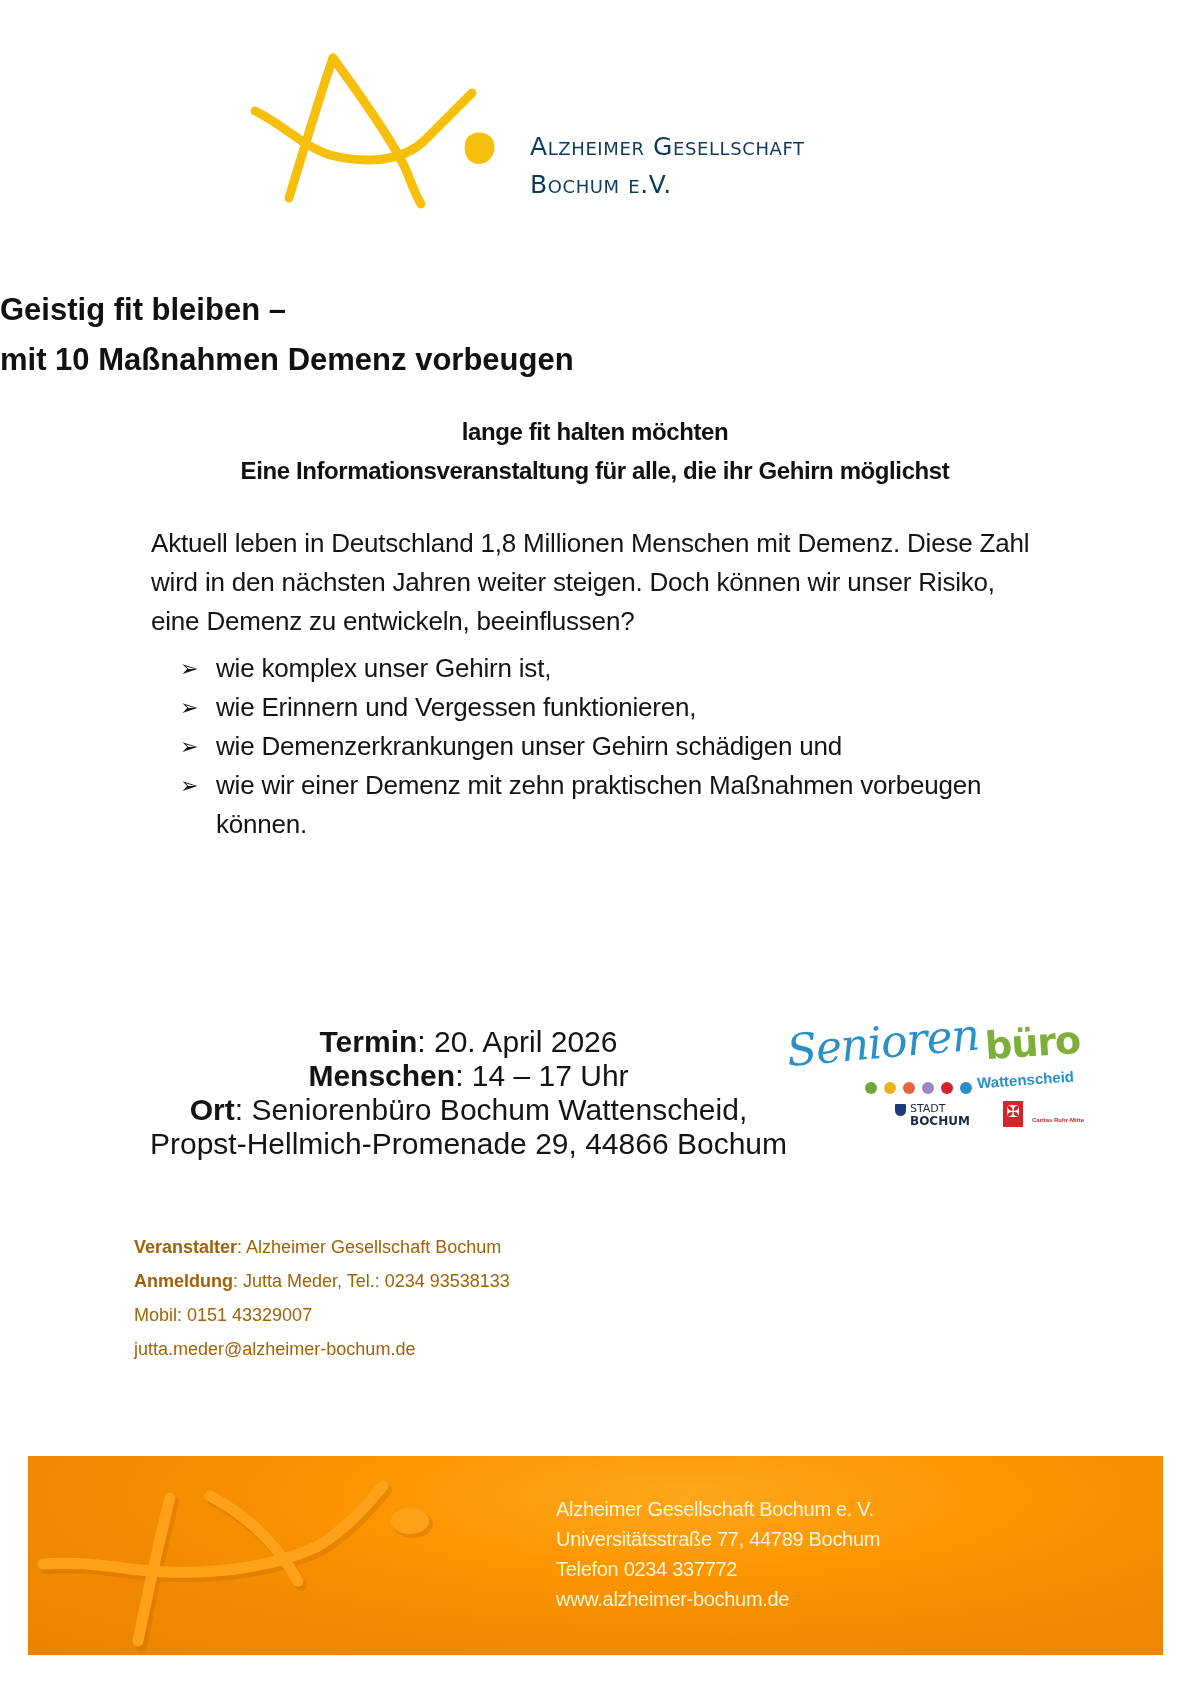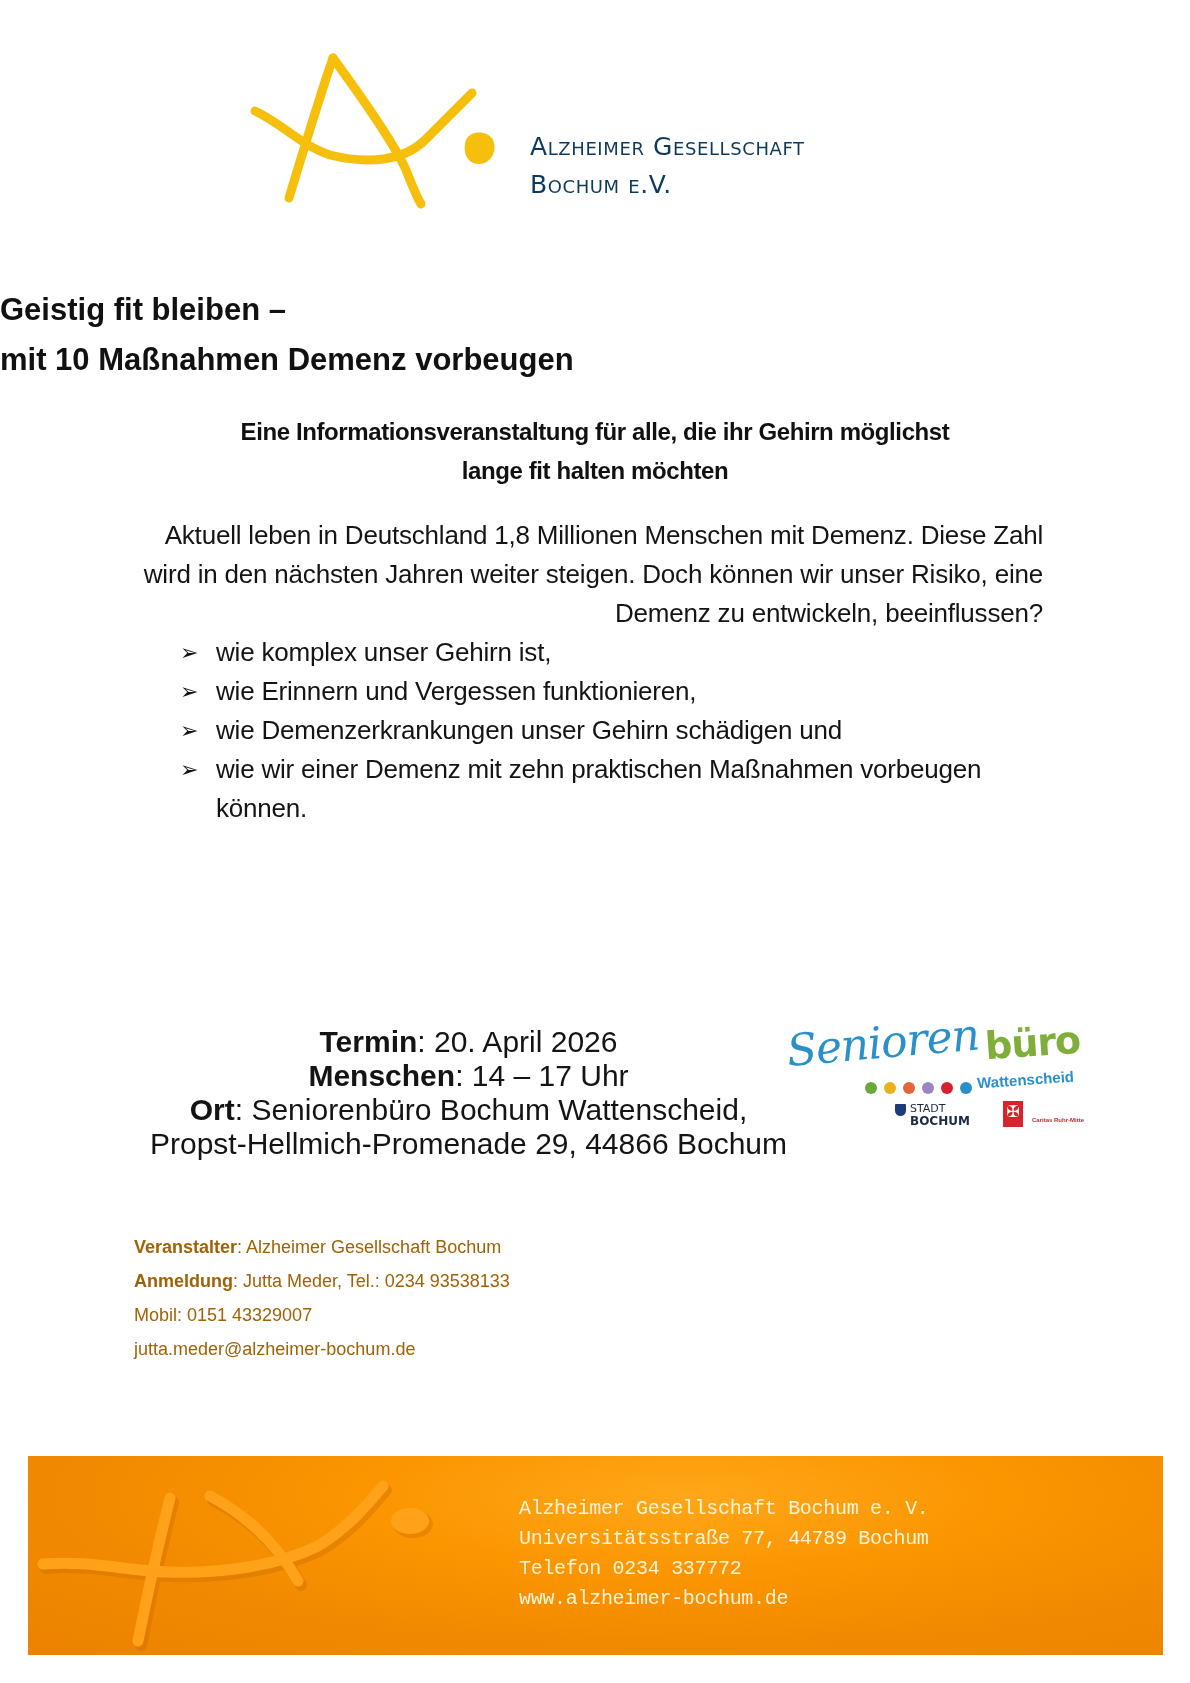--- a/index.html
+++ b/index.html
@@ -27,21 +27,21 @@
       left: 0; width: 1190px; top: 412px; text-align: center;
       font-weight: bold; font-size: 24px; line-height: 39px; color: #111;
       letter-spacing: -0.4px;
     }
 
     
     #body {
       left: 143px; top: 516px; width: 900px;
       font-size: 26px; line-height: 39px; color: #141414; letter-spacing: -0.2px;
     }
-    #body p { margin: 0; text-align: right; }
+    #body p { margin: 8px; }
     #bullets { list-style: none; margin: 0; padding: 0 0 0 37px; }
     #bullets li { position: relative; padding-left: 36px; }
     #bullets li .arrow {
       position: absolute; left: 0; top: 0; font-size: 22px; line-height: 39px;
     }
 
     
     #event {
       left: 150px; top: 1025px; font-size: 30px; line-height: 34px; color: #141414; text-align: center;
     }
@@ -90,22 +90,22 @@
     }
 
     
     #footer {
       left: 28px; top: 1456px; width: 1135px; height: 199px;
       background: radial-gradient(ellipse at 58% 20%, #ffa719 0%, #fb9500 35%, #f28a00 65%, #ec8200 100%);
       overflow: hidden;
     }
     #footer-mark { position: absolute; left: 0; top: 0; width: 460px; height: 199px; }
     #footer-text {
-      position: absolute; left: 491px; top: 38px; color: #fff4d8;
-      font-family: Liberation Mono, monospace; font-size: 20px; line-height: 30px;
+      position: absolute; left: 528px; top: 38px; color: #fff4d8;
+      font-family: Liberation Sans, sans-serif; font-size: 20px; line-height: 30px;
       letter-spacing: -0.3px;
     }
   </style>
 </head>
 <body>
 
 <svg id="logo-mark" class="abs" viewBox="240 50 270 165">
   <g fill="none" stroke="#f5bf0c" stroke-width="9" stroke-linecap="round" stroke-linejoin="round">
     <path d="M333 58 C 320 95, 305 145, 289 198"></path>
     <path d="M333 58 C 360 95, 395 145, 406 170 C 412 185, 416 196, 421 204"></path>
@@ -118,22 +118,22 @@
   <div>Alzheimer Gesellschaft</div>
   <div>Bochum e.V.</div>
 </div>
 
 <div id="title" class="abs">
   <div>Geistig fit bleiben –</div>
   <div>mit 10 Maßnahmen Demenz vorbeugen</div>
 </div>
 
 <div id="subtitle" class="abs">
+  <div>lange fit halten möchten</div>
   <div>Eine Informationsveranstaltung für alle, die ihr Gehirn möglichst</div>
-  <div>lange fit halten möchten</div>
 </div>
 
 <div id="body" class="abs">
   <p>Aktuell leben in Deutschland 1,8 Millionen Menschen mit Demenz. Diese Zahl wird in den nächsten Jahren weiter steigen. Doch können wir unser Risiko, eine Demenz zu entwickeln, beeinflussen?</p>
   <ul id="bullets">
     <li><span class="arrow">➢</span><span>wie komplex unser Gehirn ist,</span></li>
     <li><span class="arrow">➢</span><span>wie Erinnern und Vergessen funktionieren,</span></li>
     <li><span class="arrow">➢</span><span>wie Demenzerkrankungen unser Gehirn schädigen und</span></li>
     <li><span class="arrow">➢</span><span>wie wir einer Demenz mit zehn praktischen Maßnahmen vorbeugen können.</span></li>
   </ul>

